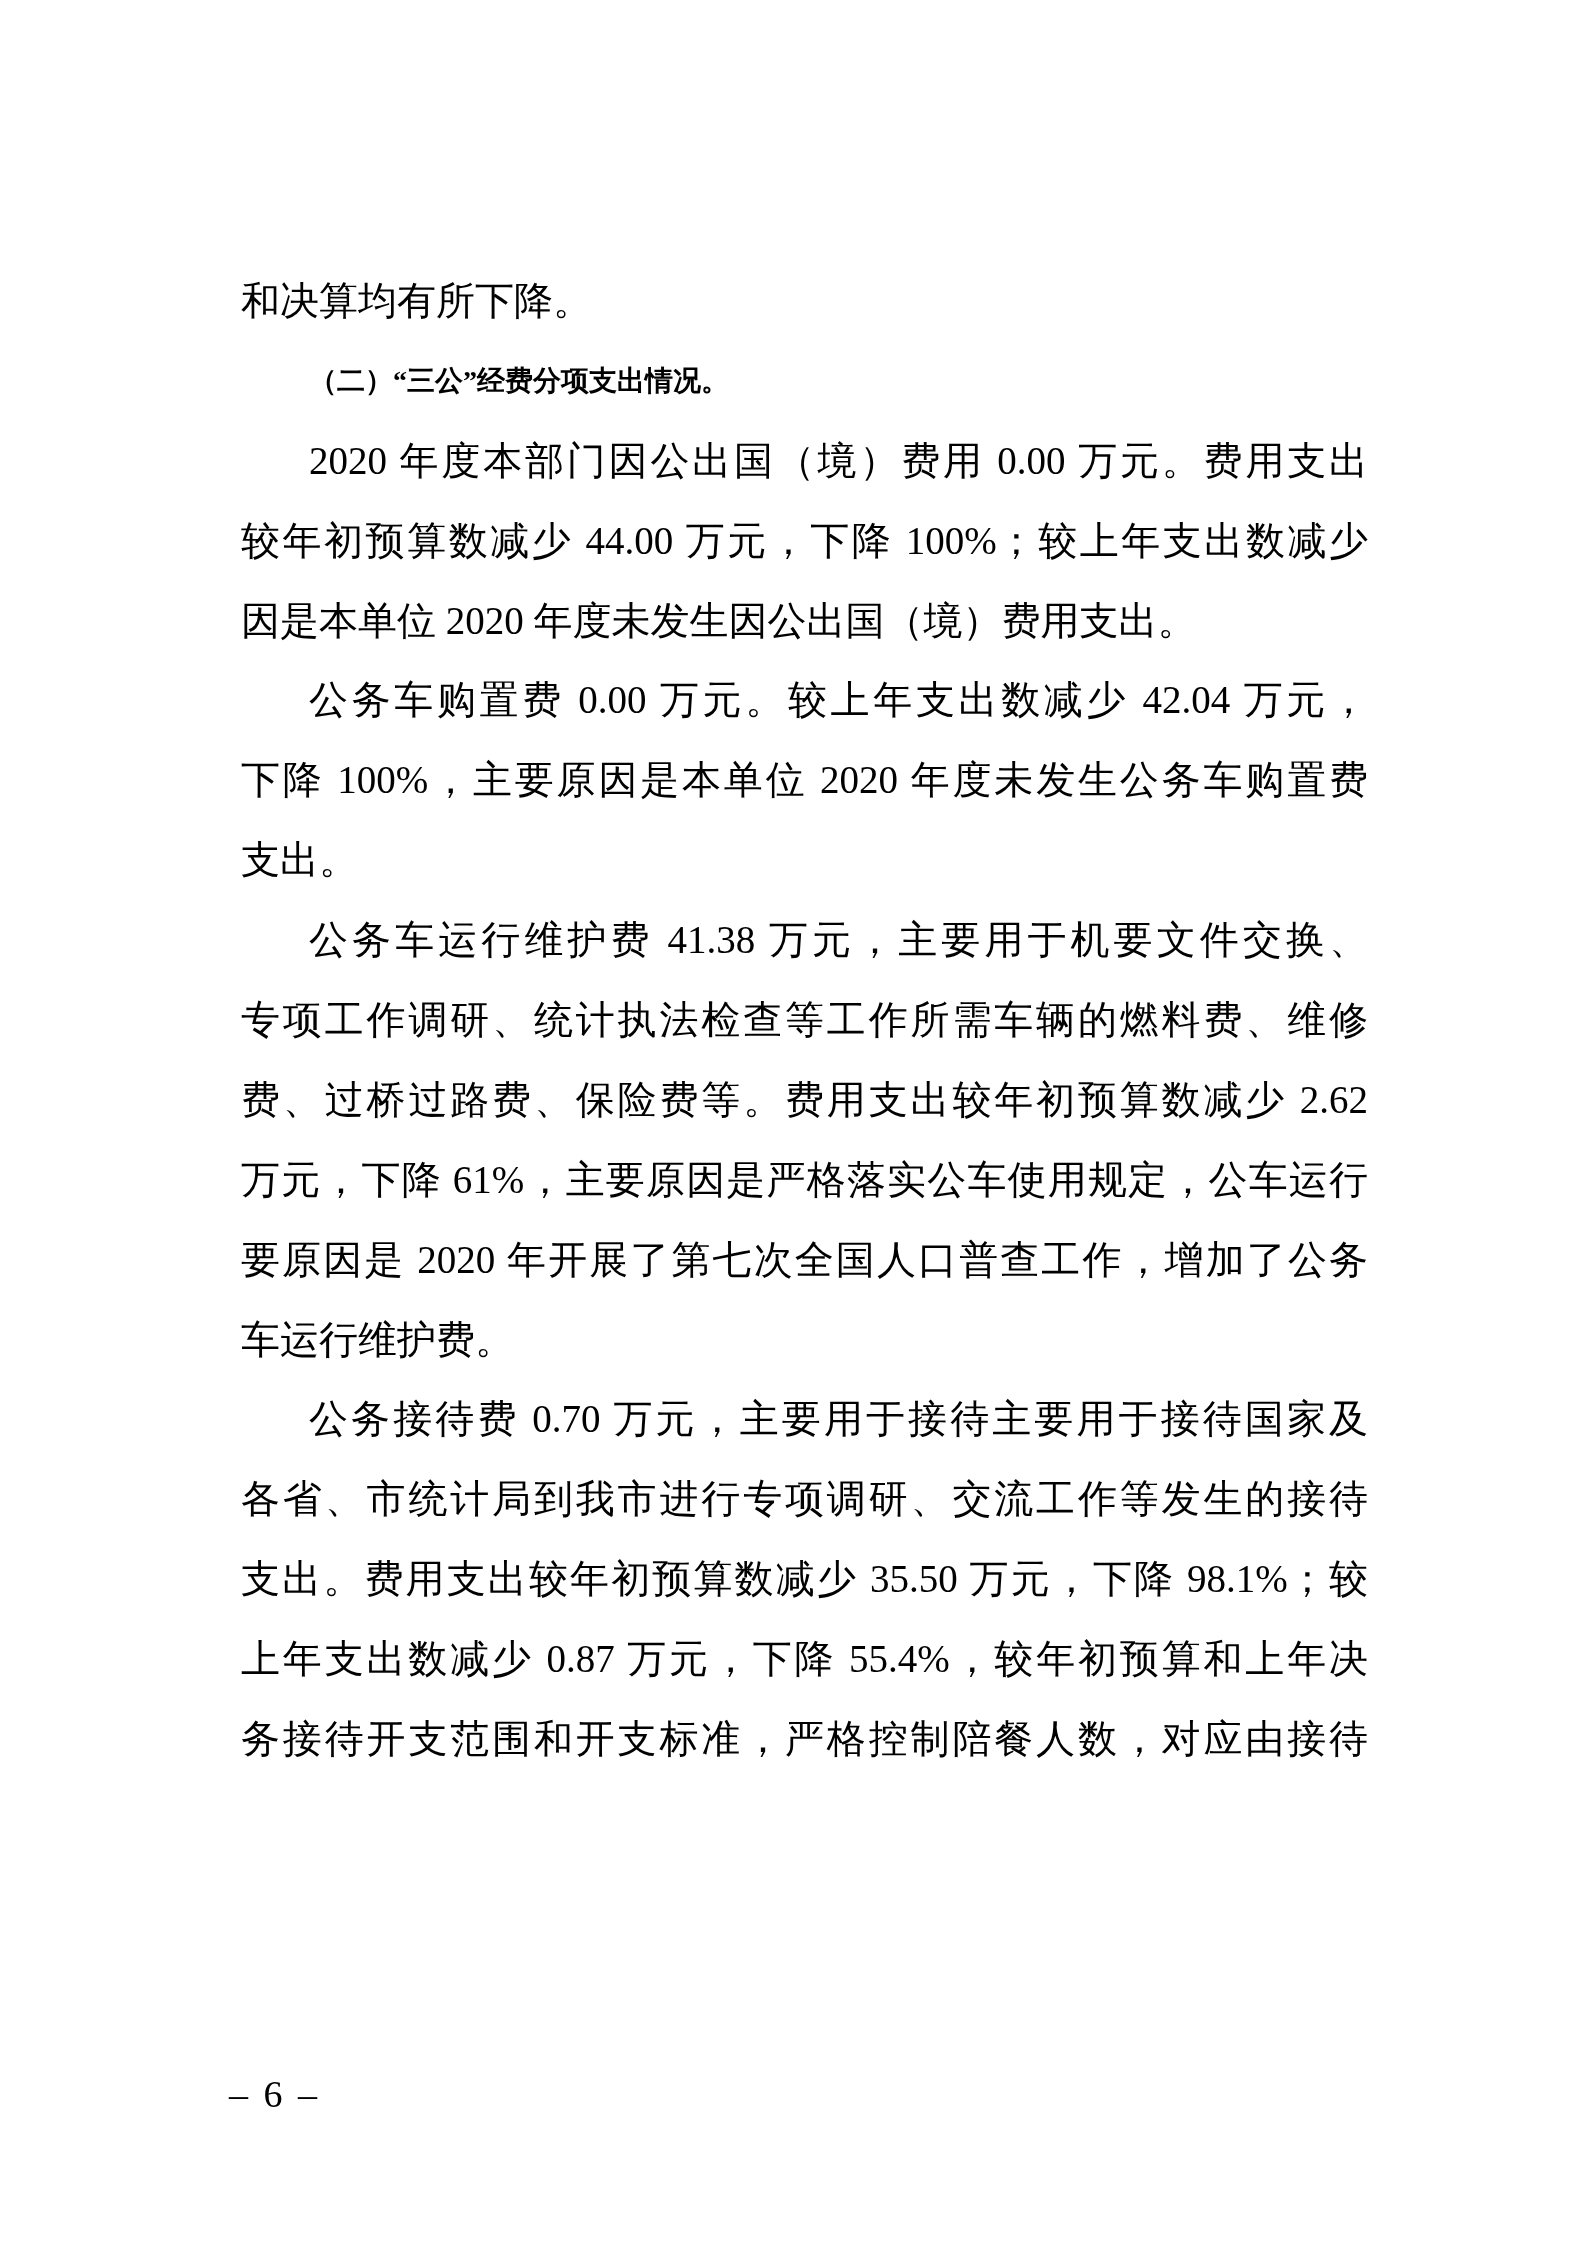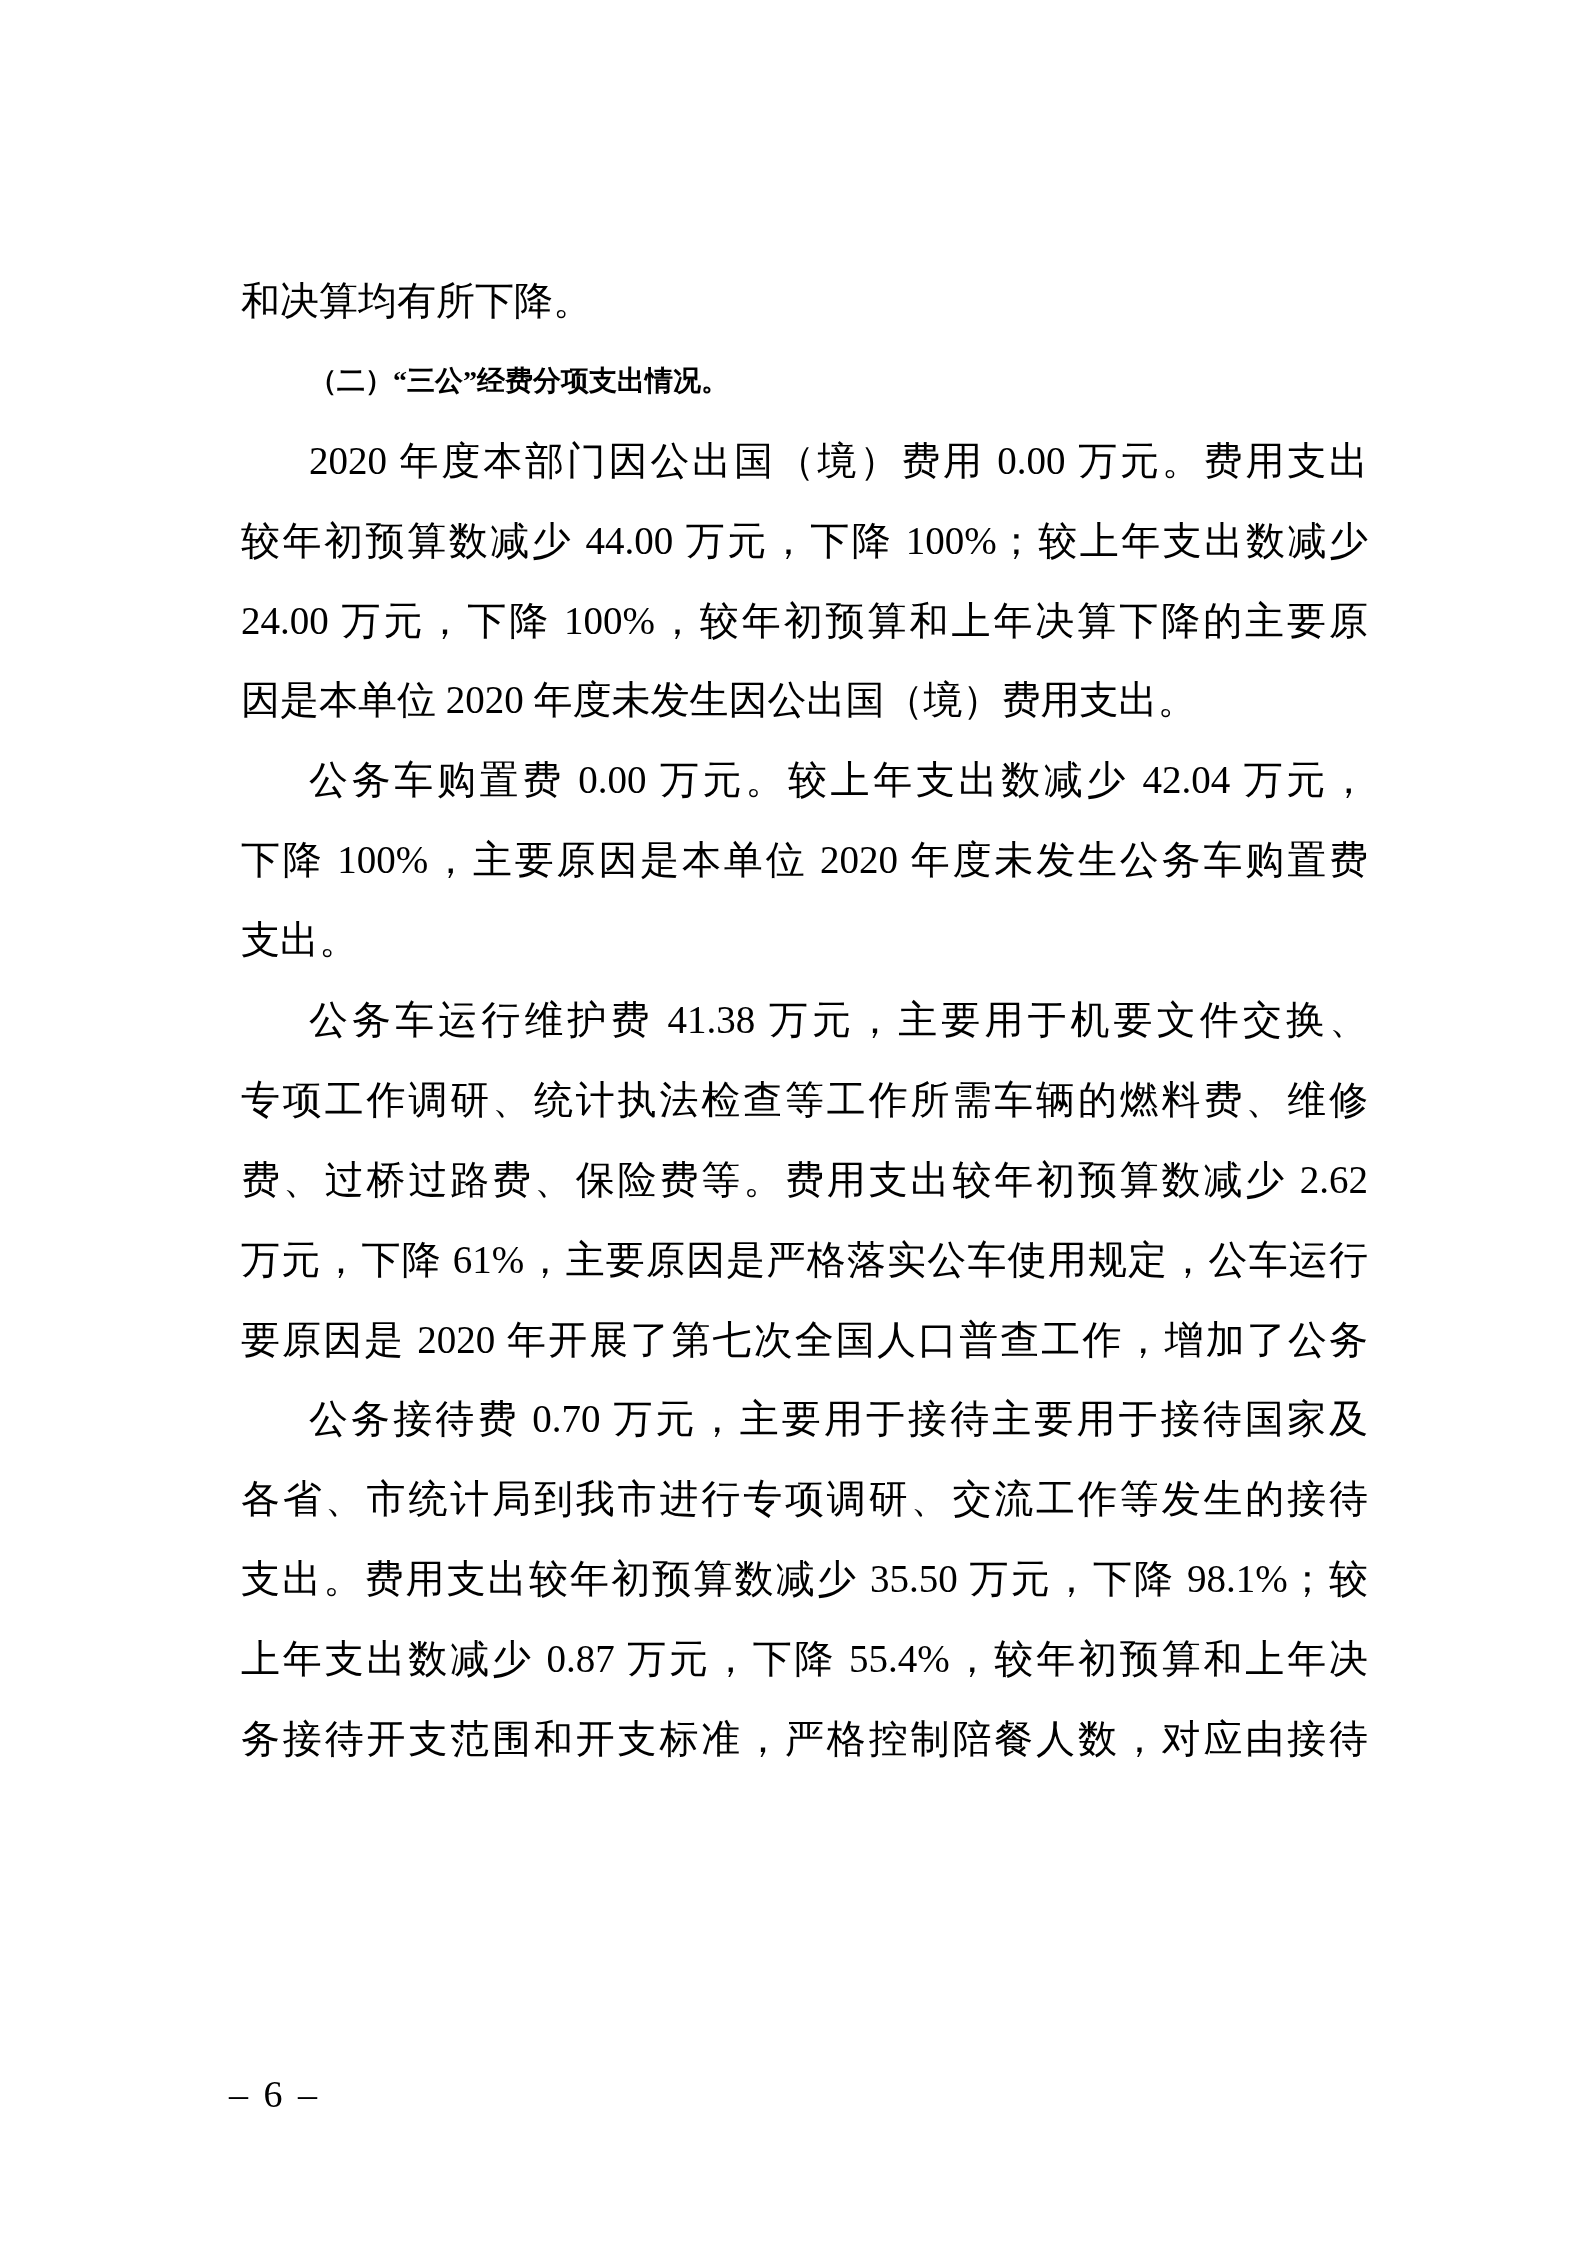--- a/index.html
+++ b/index.html
@@ -59,30 +59,30 @@
 </style>
 </head>
 <body>
 
 <div class="page">
   <div class="content">
     <div class="line">和决算均有所下降。</div>
     <div class="line heading indent">（二）“三公”经费分项支出情况。</div>
     <div class="line indent justify">2020 年度本部门因公出国（境）费用 0.00 万元。费用支出</div>
     <div class="line justify">较年初预算数减少 44.00 万元，下降 100%；较上年支出数减少</div>
-    <div class="line justify">24.00 万元，下降 100%，较年初预算和上年决算下降的主要原</div>
     <div class="line">因是本单位 2020 年度未发生因公出国（境）费用支出。</div>
     <div class="line indent justify">公务车购置费 0.00 万元。较上年支出数减少 42.04 万元，</div>
     <div class="line justify">下降 100%，主要原因是本单位 2020 年度未发生公务车购置费</div>
     <div class="line">支出。</div>
     <div class="line indent justify">公务车运行维护费 41.38 万元，主要用于机要文件交换、</div>
     <div class="line justify">专项工作调研、统计执法检查等工作所需车辆的燃料费、维修</div>
     <div class="line justify">费、过桥过路费、保险费等。费用支出较年初预算数减少 2.62</div>
     <div class="line justify">万元，下降 61%，主要原因是严格落实公车使用规定，公车运行</div>
     <div class="line justify">要原因是 2020 年开展了第七次全国人口普查工作，增加了公务</div>
+    <div class="line">车运行维护费。</div>
     <div class="line indent justify">公务接待费 0.70 万元，主要用于接待主要用于接待国家及</div>
     <div class="line justify">各省、市统计局到我市进行专项调研、交流工作等发生的接待</div>
     <div class="line justify">支出。费用支出较年初预算数减少 35.50 万元，下降 98.1%；较</div>
     <div class="line justify">上年支出数减少 0.87 万元，下降 55.4%，较年初预算和上年决</div>
     <div class="line justify">务接待开支范围和开支标准，严格控制陪餐人数，对应由接待</div>
   </div>
 
   <div class="footer">– 6 –</div>
 </div>
 

